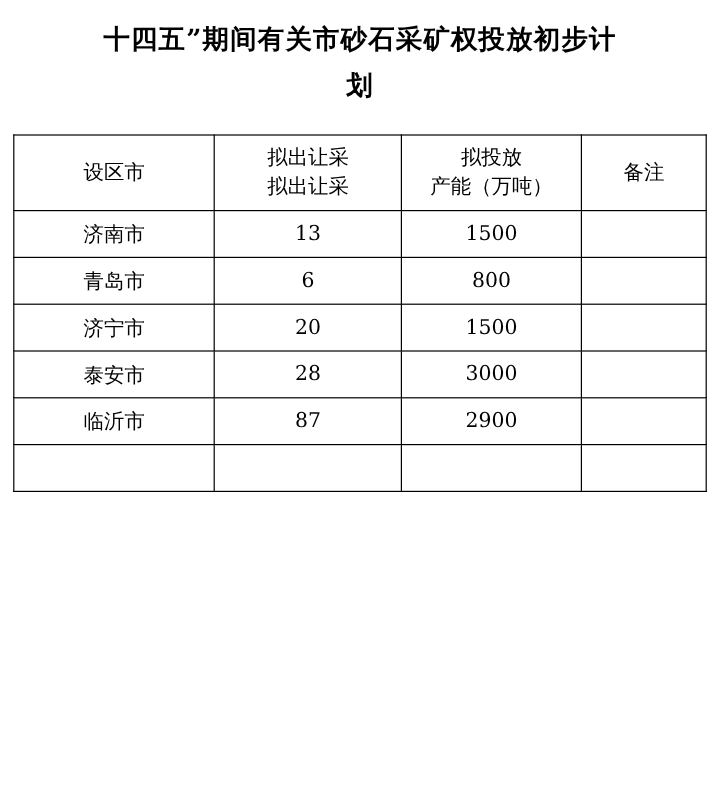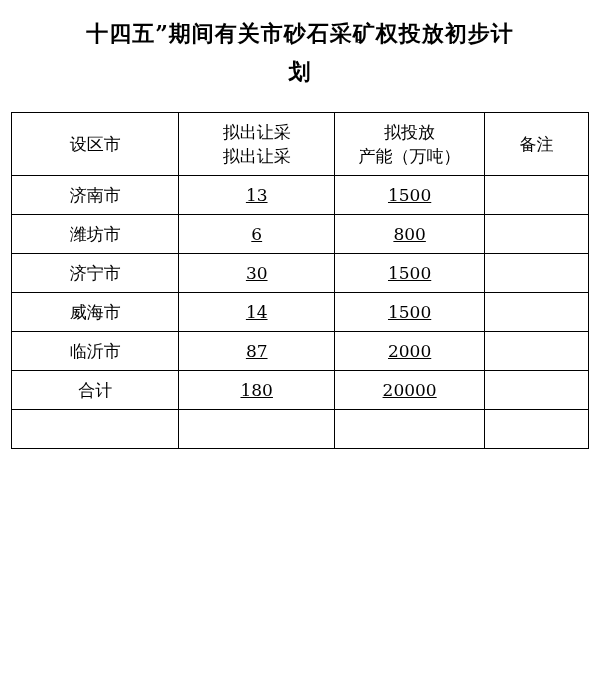--- a/index.html
+++ b/index.html
@@ -66,21 +66,20 @@
   .col-count { width: 27%; }
   .col-cap { width: 26%; }
   .col-note { width: 18%; }
 
   .hdr-two-line span {
     display: block;
   }
   .cell-num {
     font-family: "Liberation Serif", "DejaVu Serif", serif;
     font-size: 17px;
-    text-decoration: underline;
   }
   .empty-row td {
     height: 36px;
   }
 </style>
 </head>
 <body>
 
 <div class="page">
 
@@ -112,47 +111,41 @@
         </tr>
       </thead>
       <tbody id="table-body">
           <tr>
             <td>济南市</td>
             <td class="cell-num">13</td>
             <td class="cell-num">1500</td>
             <td></td>
           </tr>
           <tr>
-            <td>潍坊市</td>
+            <td>青岛市</td>
             <td class="cell-num">6</td>
             <td class="cell-num">800</td>
             <td></td>
           </tr>
           <tr>
             <td>济宁市</td>
-            <td class="cell-num">30</td>
+            <td class="cell-num">20</td>
             <td class="cell-num">1500</td>
             <td></td>
           </tr>
           <tr>
-            <td>威海市</td>
-            <td class="cell-num">14</td>
-            <td class="cell-num">1500</td>
+            <td>泰安市</td>
+            <td class="cell-num">28</td>
+            <td class="cell-num">3000</td>
             <td></td>
           </tr>
           <tr>
             <td>临沂市</td>
             <td class="cell-num">87</td>
-            <td class="cell-num">2000</td>
-            <td></td>
-          </tr>
-          <tr>
-            <td>合计</td>
-            <td class="cell-num">180</td>
-            <td class="cell-num">20000</td>
+            <td class="cell-num">2900</td>
             <td></td>
           </tr>
           <tr class="empty-row">
             <td></td>
             <td class="cell-num"></td>
             <td class="cell-num"></td>
             <td></td>
           </tr>
         </tbody>
     </table>

